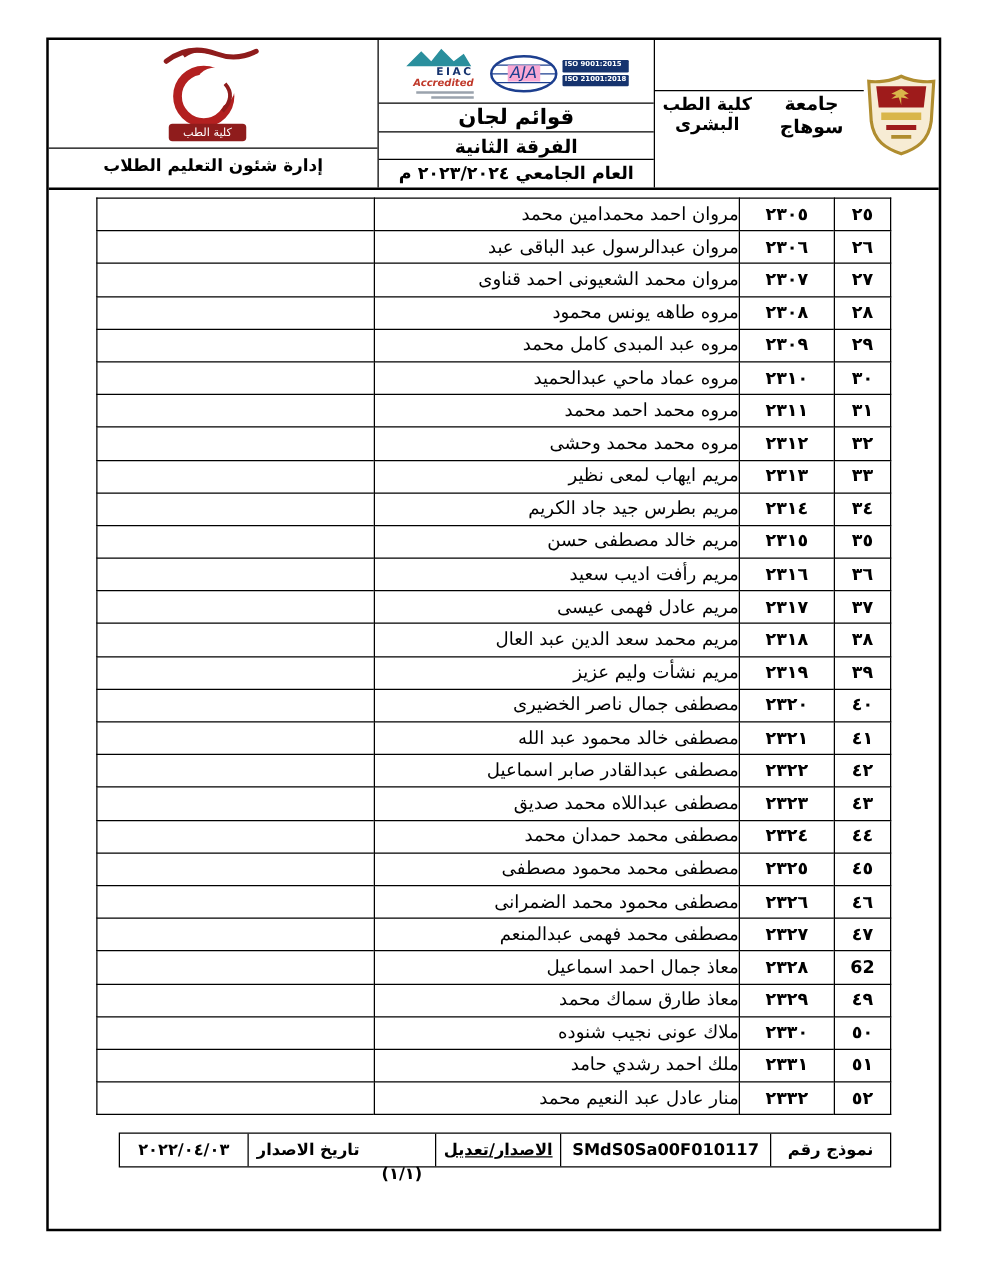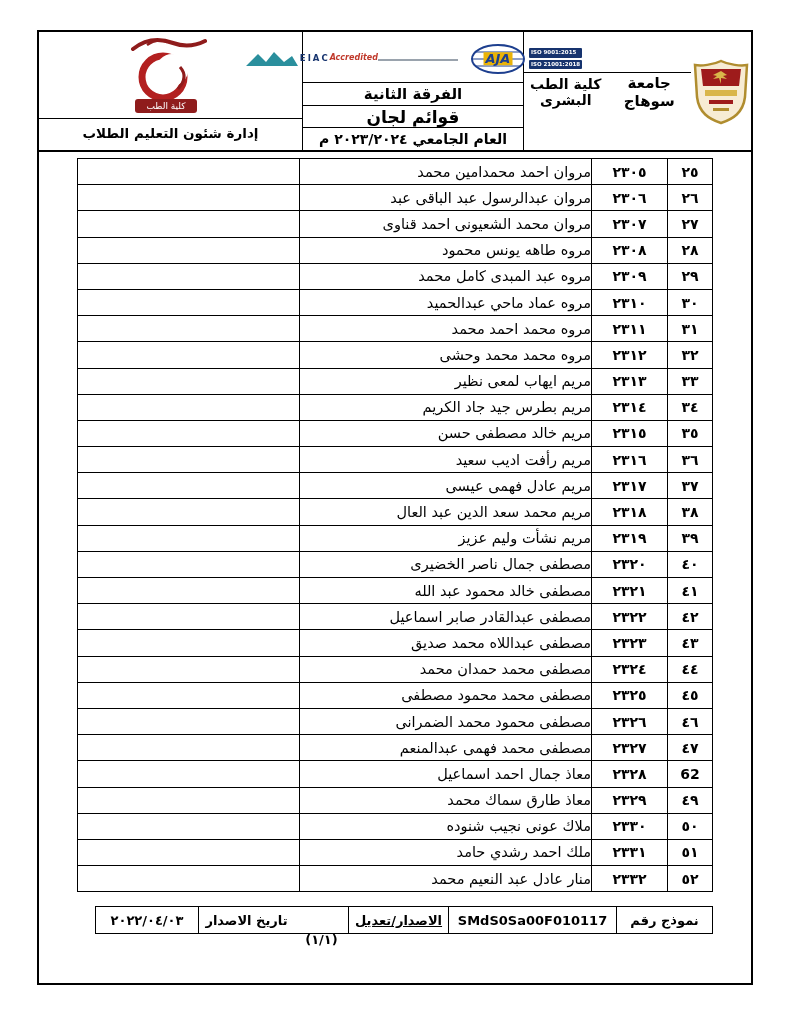--- a/index.html
+++ b/index.html
@@ -47,29 +47,29 @@
   .medical-wrap { flex: 1; display: flex; justify-content: center; align-items: center; }
   .admin-text {
     border-top: 1.5px solid #000; text-align: center;
     font-weight: bold; font-size: 13.5px; padding: 6px 0 9px;
   }
   
   .aja { display: flex; align-items: center; gap: 3px; direction: ltr; }
   .aja-globe { position: relative; width: 56px; height: 32px; }
   .aja-text {
     position: absolute; left: 50%; top: 50%; transform: translate(-50%, -52%);
-    font-style: italic; font-weight: bold; font-size: 13px; color: #1d3f8f;
-    background: #eab308; padding: 0 2px; line-height: 1;
+    font-style: italic; font-weight: normal; font-size: 13px; color: #1d3f8f;
+    background: #f9a8d4; padding: 0 2px; line-height: 1;
   }
   .aja-chips { display: flex; flex-direction: column; gap: 2px; }
   .aja-chip {
     background: #16336e; color: #fff; font-size: 5.5px; line-height: 1.3;
     padding: 1px 2px; border-radius: 1px; white-space: nowrap; font-weight: bold;
   }
-  .eiac { display: flex; flex-direction: row; align-items: center; direction: ltr; line-height: 1.05; }
+  .eiac { display: flex; flex-direction: column; align-items: flex-end; direction: ltr; line-height: 1.05; }
   .eiac-name { color: #16336e; font-weight: bold; font-size: 8.5px; letter-spacing: 2px; }
   .eiac-acc { color: #c0392b; font-style: italic; font-size: 8px; font-weight: bold; }
   .microline { width: 46px; height: 2px; background: #9aa3ad; margin-top: 2px; }
   .microline.short { width: 34px; }
   
   table.students { border-collapse: collapse; table-layout: fixed; width: 635px; margin: 6px auto 0; }
   .students td { border: 1.5px solid #000; height: 26.2px; padding: 0; overflow: hidden; }
   .c-serial, .c-code { text-align: center; font-weight: bold; font-size: 14px; }
   .c-name { text-align: right; padding-right: 10px; font-size: 14.5px; white-space: nowrap; }
   .c-blank { background: #fff; }
@@ -132,22 +132,22 @@
           <svg width="56" height="16" viewBox="0 0 56 16">
             <path d="M2 15 L14 3 L22 11 L30 1 L40 11 L48 5 L54 15 Z" fill="#2a8f9d"></path>
           </svg>
           <div class="eiac-name">EIAC</div>
           <div class="eiac-acc">Accredited</div>
           <div class="microline"></div>
           <div class="microline short"></div>
         </div>
       </div>
       <div class="title-box">
+        <div class="title-cell t1">قوائم لجان</div>
         <div class="title-cell t2">الفرقة الثانية</div>
-        <div class="title-cell t1">قوائم لجان</div>
         <div class="title-cell t3">العام الجامعي ٢٠٢٣/٢٠٢٤ م</div>
       </div>
     </div>
 
     <div class="h-admin">
       <div class="medical-wrap">
         <svg width="115" height="80" viewBox="0 0 115 80">
           <path d="M20 14 q18 -14 40 -6 q16 6 32 -2" stroke="#8f1c1c" stroke-width="4" fill="none" stroke-linecap="round"></path>
           <path d="M34 10 q10 -7 20 -3" stroke="#8f1c1c" stroke-width="2.5" fill="none"></path>
           <circle cx="50" cy="42" r="21" fill="none" stroke="#b32020" stroke-width="7"></circle>

